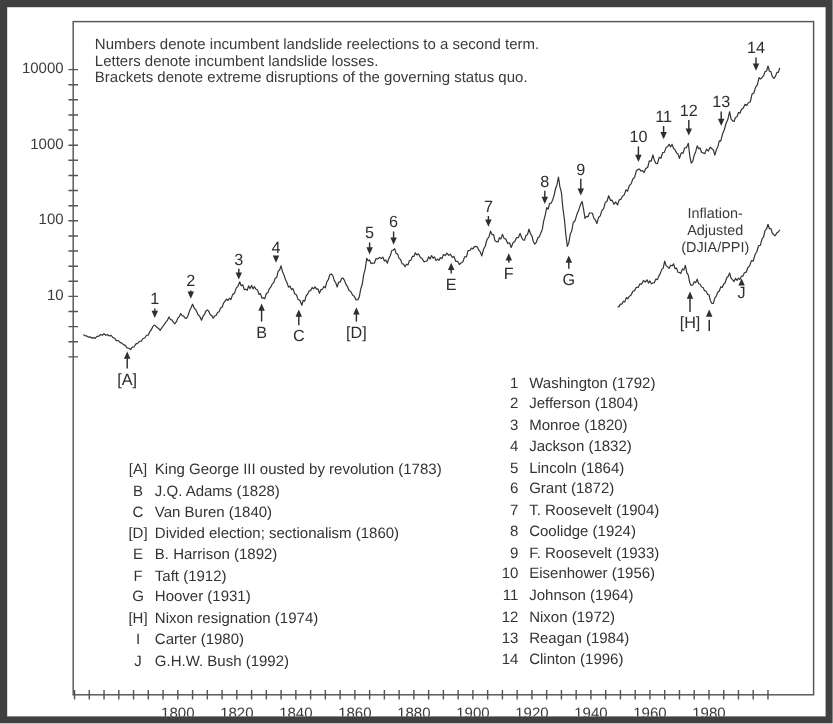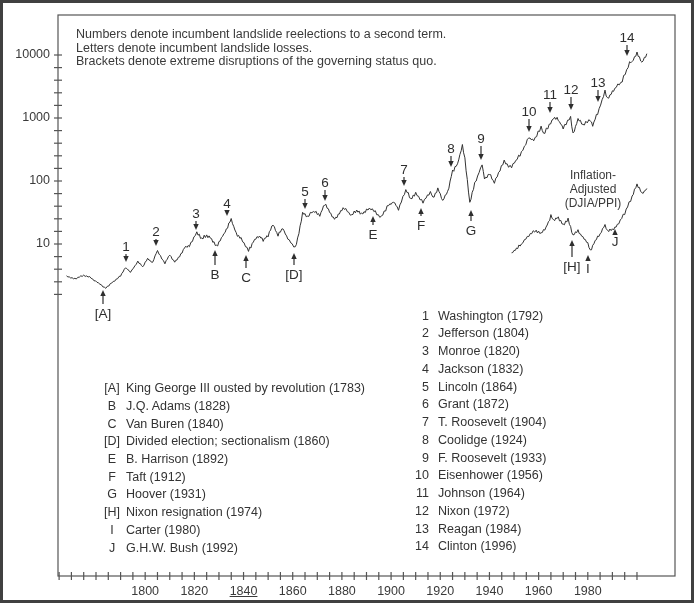--- a/index.html
+++ b/index.html
@@ -1,18 +1,18 @@
 <!DOCTYPE html>
 <html><head>
 <meta charset="utf-8">
 <style>
   html,body{margin:0;padding:0;background:#fff}
   .figure{position:relative;width:694px;height:603px;background:#fff;
     font-family:"Liberation Sans",sans-serif;color:#333;overflow:hidden;
-    border:3px solid #404040;box-sizing:border-box}
+    border:6px solid #404040;box-sizing:border-box}
   svg.chart{position:absolute;left:0;top:0}
   .notes{position:absolute;left:73px;top:25px;font-size:12.5px;line-height:13.6px;color:#3a3a3a}
   .ylab{position:absolute;left:0;width:47px;text-align:right;font-size:12.5px;color:#3a3a3a}
   .xlab{position:absolute;width:52px;text-align:center;font-size:12.5px;color:#3a3a3a}
   .row{position:absolute;display:flex;font-size:12.5px;white-space:nowrap;color:#333}
   .leg-left{position:absolute;left:95px;top:0}
   .leg-left .key{display:inline-block;width:28px;text-align:center;flex:none}
   .leg-right{position:absolute;left:410px;top:0}
   .leg-right .num{display:inline-block;width:16px;text-align:right;flex:none;margin-right:9px}
   .ann{position:absolute;transform:translate(-50%,-50%);font-size:13.5px;white-space:nowrap;color:#2e2e2e}

